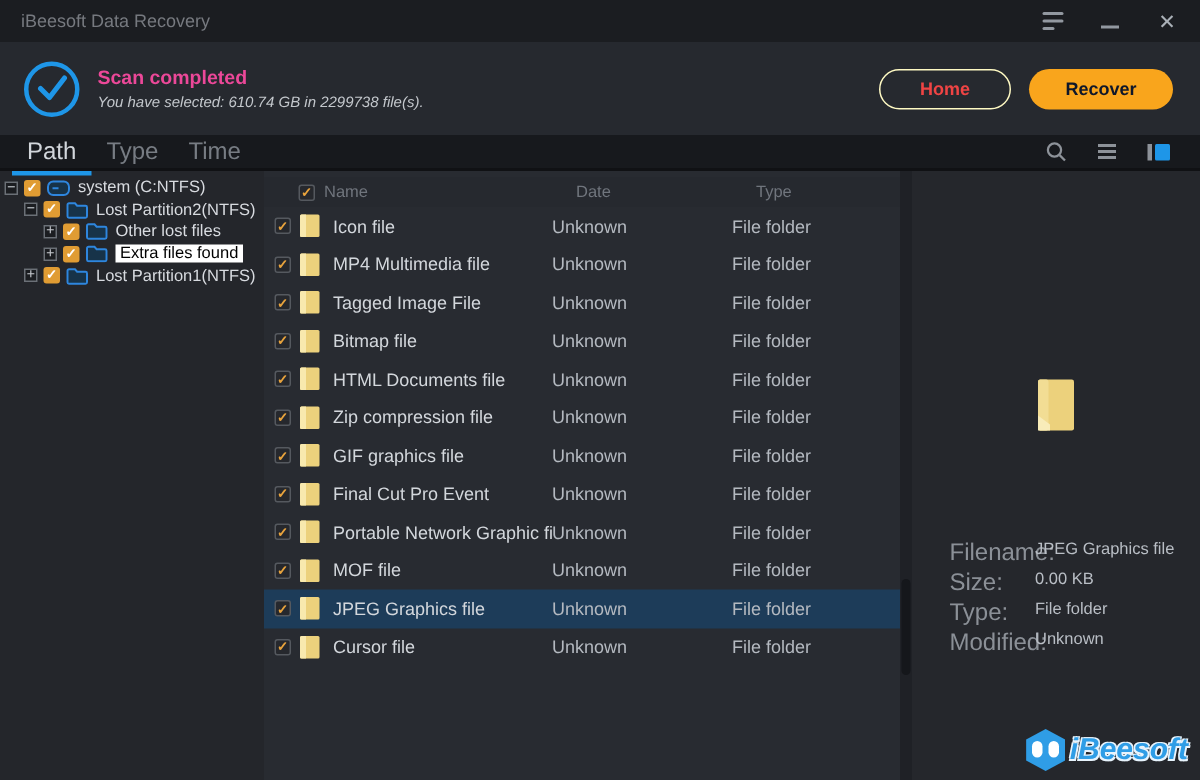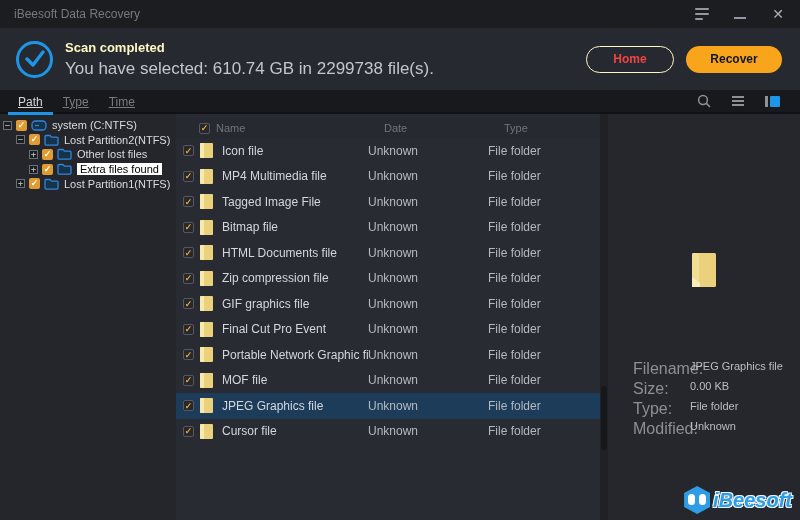--- a/index.html
+++ b/index.html
@@ -15,30 +15,30 @@
   .menu-lines { display:flex; flex-direction:column; gap:3px; align-items:flex-start; }
   .menu-lines i { display:block; height:2px; background:#9298a0; border-radius:1px; }
   .menu-lines i:nth-child(1){ width:14px; } .menu-lines i:nth-child(2){ width:14px; } .menu-lines i:nth-child(3){ width:8px; }
   .min-glyph { width:12px; height:2px; background:#9298a0; margin-top:8px; }
   .close-glyph { color:#aab0b7; font-size:14px; line-height:14px; }
 
   
   .header { height:62px; background:#26292f; display:flex; align-items:center; padding:0 16px; }
   .scan-circle { width:37px; height:37px; border-radius:50%; border:3px solid #1e96e8; display:flex; align-items:center; justify-content:center; flex:0 0 auto; }
   .scan-texts { margin-left:12px; }
-  .scan-title { color:#fef9c3; font-size:13px; font-weight:bold; margin-bottom:4px; }
-  .scan-sub { color:#c3c7cc; font-size:17px; }
+  .scan-title { color:#ec4899; font-size:13px; font-weight:bold; margin-bottom:4px; }
+  .scan-sub { color:#c3c7cc; font-size:10px;font-style:italic; }
   .header-buttons { margin-left:auto; display:flex; gap:12px; padding-right:2px; }
   .btn { height:27px; border-radius:14px; font-size:12px; font-weight:bold; display:flex; align-items:center; justify-content:center; cursor:pointer; }
   .btn-home { width:88px; background:transparent; border:1px solid #fef9c3; color:#ef4444; }
   .btn-recover { width:96px; background:#f9a51c; border:none; color:#0f172a; }
 
   
   .tabbar { height:24px; background:#17191d; display:flex; align-items:center; padding:0 8px 0 8px; border-bottom:2px solid #101114; }
-  .tab { font-size:12px; color:#777c83; padding:4px 10px 2px 10px; position:relative; cursor:pointer;text-decoration:underline; }
+  .tab { font-size:16px; color:#777c83; padding:4px 10px 2px 10px; position:relative; cursor:pointer; }
   .tab.active { color:#d2d6db; }
   .tab.active::after { content:""; position:absolute; left:0; right:0; bottom:-4px; height:3px; background:#1e96e8; }
   .tab-icons { margin-left:auto; display:flex; align-items:center; gap:18px; padding-right:12px; }
   .ticon { display:flex; align-items:center; justify-content:center; width:16px; height:16px; cursor:pointer; }
   .list-lines { display:flex; flex-direction:column; gap:2px; }
   .list-lines i { width:12px; height:2px; background:#8d9299; display:block; }
   .detail-icon { display:flex; align-items:center; gap:2px; }
   .detail-icon .bar { width:3px; height:11px; background:#8d9299; }
   .detail-icon .sq { width:10px; height:11px; background:#1e96e8; border-radius:1px; }
 

